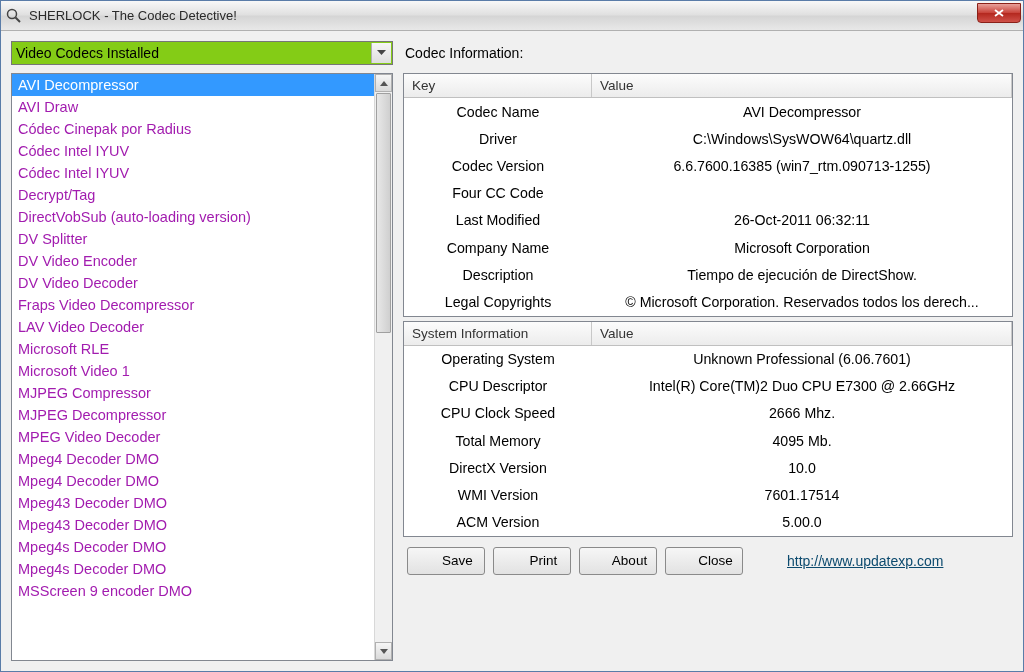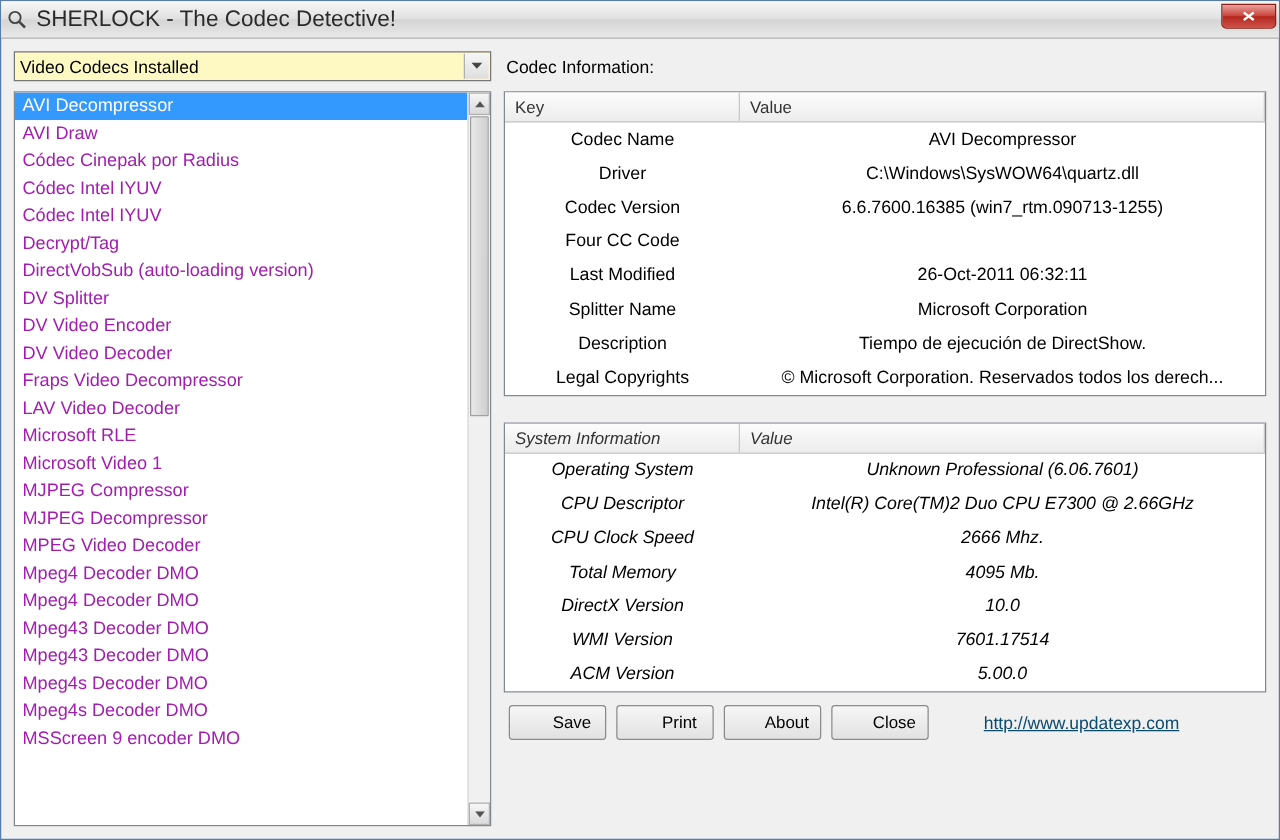--- a/index.html
+++ b/index.html
@@ -22,21 +22,21 @@
 .titlebar {
   height: 30px;
   background: linear-gradient(to bottom, #f8f8f8, #e0e0e0 48%, #d5d5d5 52%, #e8e8e8);
   border-bottom: 1px solid #b0b0b0;
   display: flex;
   align-items: center;
   padding: 0 4px;
   position: relative;
 }
 .titlebar .icon { width: 18px; height: 18px; margin-right: 6px; display:flex; align-items:center; justify-content:center;}
-.titlebar .title { font-size: 18px; color: #2a2a2a; }
+.titlebar .title { font-size: 13px; color: #2a2a2a; }
 .close-btn {
   position: absolute;
   right: 2px;
   top: 2px;
   width: 44px;
   height: 20px;
   background: linear-gradient(to bottom, #e9a19a, #c9453c 48%, #b4281f 52%, #cf5048);
   border: 1px solid #8a2018;
   border-radius: 0 0 4px 4px;
   color: #fff;
@@ -46,21 +46,21 @@
 .content {
   flex: 1;
   display: flex;
   padding: 10px;
   gap: 10px;
   overflow: hidden;
 }
 .left-panel { width: 382px; display: flex; flex-direction: column; }
 .dropdown {
   height: 24px;
-  background: #fef9c3;
+  background: #84cc16;
   border: 1px solid #767676;
   display: flex; align-items: center;
   padding: 0 4px;
   font-size: 14px;
   position: relative;
 }
 .dropdown-arrow {
   position: absolute; right: 1px; top: 1px; bottom: 1px; width: 20px;
   background: linear-gradient(to bottom,#f6f6f6,#dedede);
   border-left: 1px solid #b0b0b0;
@@ -234,35 +234,35 @@
             </div>
             <div class="grid-row">
               <div class="col key">Four CC Code</div>
               <div class="col val"></div>
             </div>
             <div class="grid-row">
               <div class="col key">Last Modified</div>
               <div class="col val">26-Oct-2011 06:32:11</div>
             </div>
             <div class="grid-row">
-              <div class="col key">Splitter Name</div>
+              <div class="col key">Company Name</div>
               <div class="col val">Microsoft Corporation</div>
             </div>
             <div class="grid-row">
               <div class="col key">Description</div>
               <div class="col val">Tiempo de ejecución de DirectShow.</div>
             </div>
             <div class="grid-row">
               <div class="col key">Legal Copyrights</div>
               <div class="col val">© Microsoft Corporation. Reservados todos los derech...</div>
             </div>
           </div>
       </div>
 
-      <div class="grid" style="margin-top:21px;font-style:italic;">
+      <div class="grid" style="margin-top:4px;">
         <div class="grid-header">
           <div class="col key">System Information</div>
           <div class="col val">Value</div>
         </div>
         <div id="sys-info-body">
             <div class="grid-row">
               <div class="col key">Operating System</div>
               <div class="col val">Unknown Professional (6.06.7601)</div>
             </div>
             <div class="grid-row">

